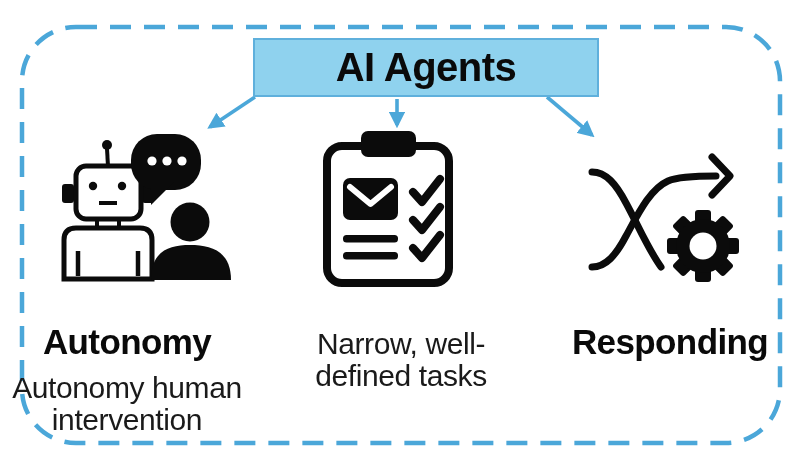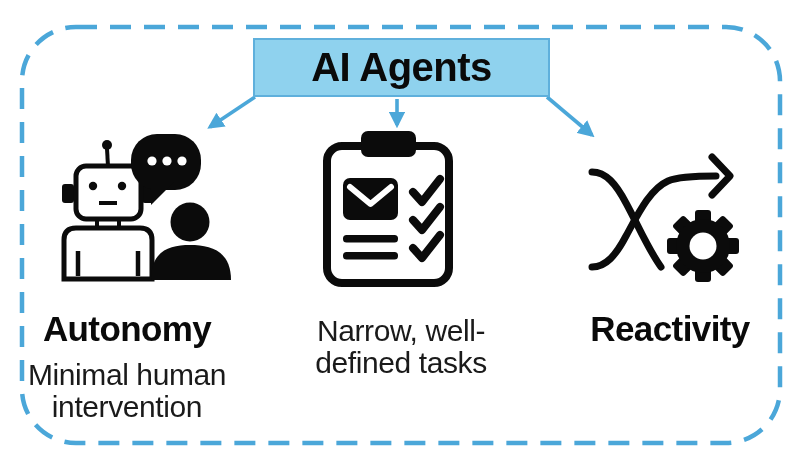--- a/index.html
+++ b/index.html
@@ -27,33 +27,33 @@
     stroke-dasharray:21 13;
   }
   .arrow-line{
     stroke:var(--accent-blue);
     stroke-width:3.6;
     fill:none;
   }
   .arrow-head{fill:var(--accent-blue);}
   .title-box{
     position:absolute;
-    left:253px;top:38px;width:297px;height:59px;
+    left:253px;top:38px;width:346px;height:59px;
     box-sizing:border-box;
     background:var(--title-fill);
     border:2px solid var(--title-border);
     display:flex;align-items:center;justify-content:center;
     font-size:40px;font-weight:bold;color:#0a0a0a;
     letter-spacing:-0.5px;
   }
   .icon{position:absolute;}
   .ink-fill{fill:var(--ink);}
   .ink-stroke{stroke:var(--ink);fill:none;}
   .col{
-    position:absolute;top:307px;width:240px;
+    position:absolute;top:320px;width:240px;
     text-align:center;color:#111;
   }
   .col-1{left:7px;}
   .col-2{left:281px;}
   .col-3{left:550px;}
   .col-label{
     font-size:35px;font-weight:bold;letter-spacing:-0.6px;
     line-height:44px;color:#0a0a0a;
   }
   .col-desc{
@@ -161,24 +161,24 @@
           <rect x="20" y="-8" width="16" height="16" rx="3" transform="rotate(45)"></rect>
           <circle cx="0" cy="0" r="27"></circle>
         </g>
         <circle cx="0" cy="0" r="13.5" fill="#ffffff"></circle>
       </g>
     </svg>
   </div>
 
   <div class="col col-1">
     <div class="col-label">Autonomy</div>
-    <div class="col-desc">Minimal human
+    <div class="col-desc">Autonomy human
 intervention</div>
   </div>
   <div class="col col-2">
     <div class="col-desc">Narrow, well-
 defined tasks</div>
   </div>
   <div class="col col-3">
-    <div class="col-label">Reactivity</div>
+    <div class="col-label">Responding</div>
   </div>
 
 </div>
 
 </body></html>

